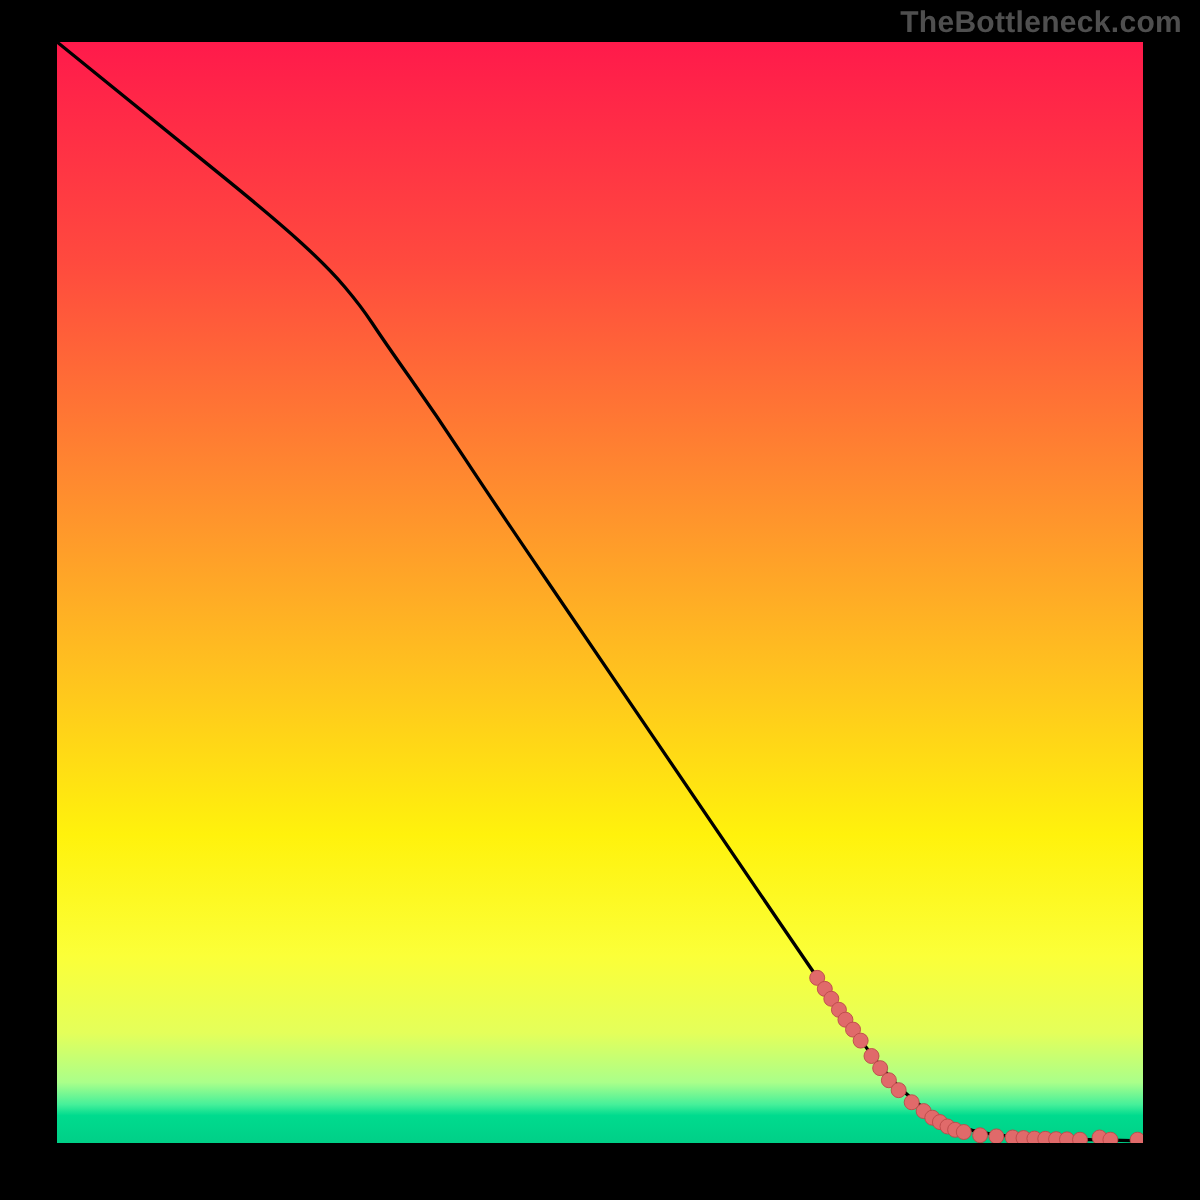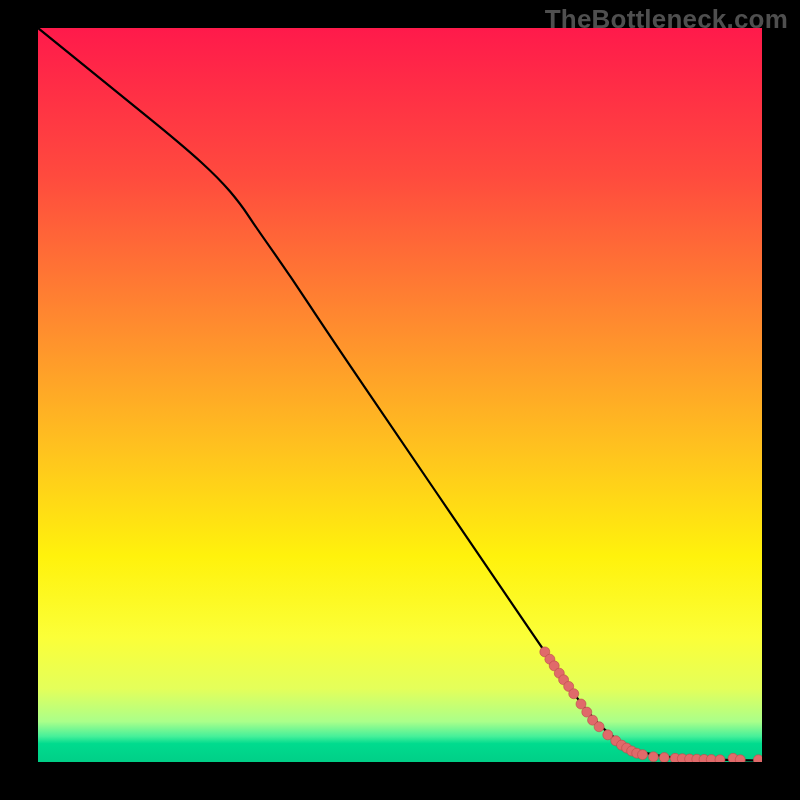--- a/index.html
+++ b/index.html
@@ -8,21 +8,21 @@
     width: 800px;
     height: 800px;
     position: relative;
     background: #000;
   }
   .watermark {
     position: absolute;
     top: 4px;
     right: 12px;
     font-family: Arial, Helvetica, sans-serif;
-    font-size: 26px;
+    font-size: 20px;
     color: #4f4f4f;
     font-weight: 600;
     letter-spacing: 0.2px;
     user-select: none;
     margin-left: 42px;
   }
   .plot-outer {
     position: absolute;
     left: 38px;
     top: 28px;

